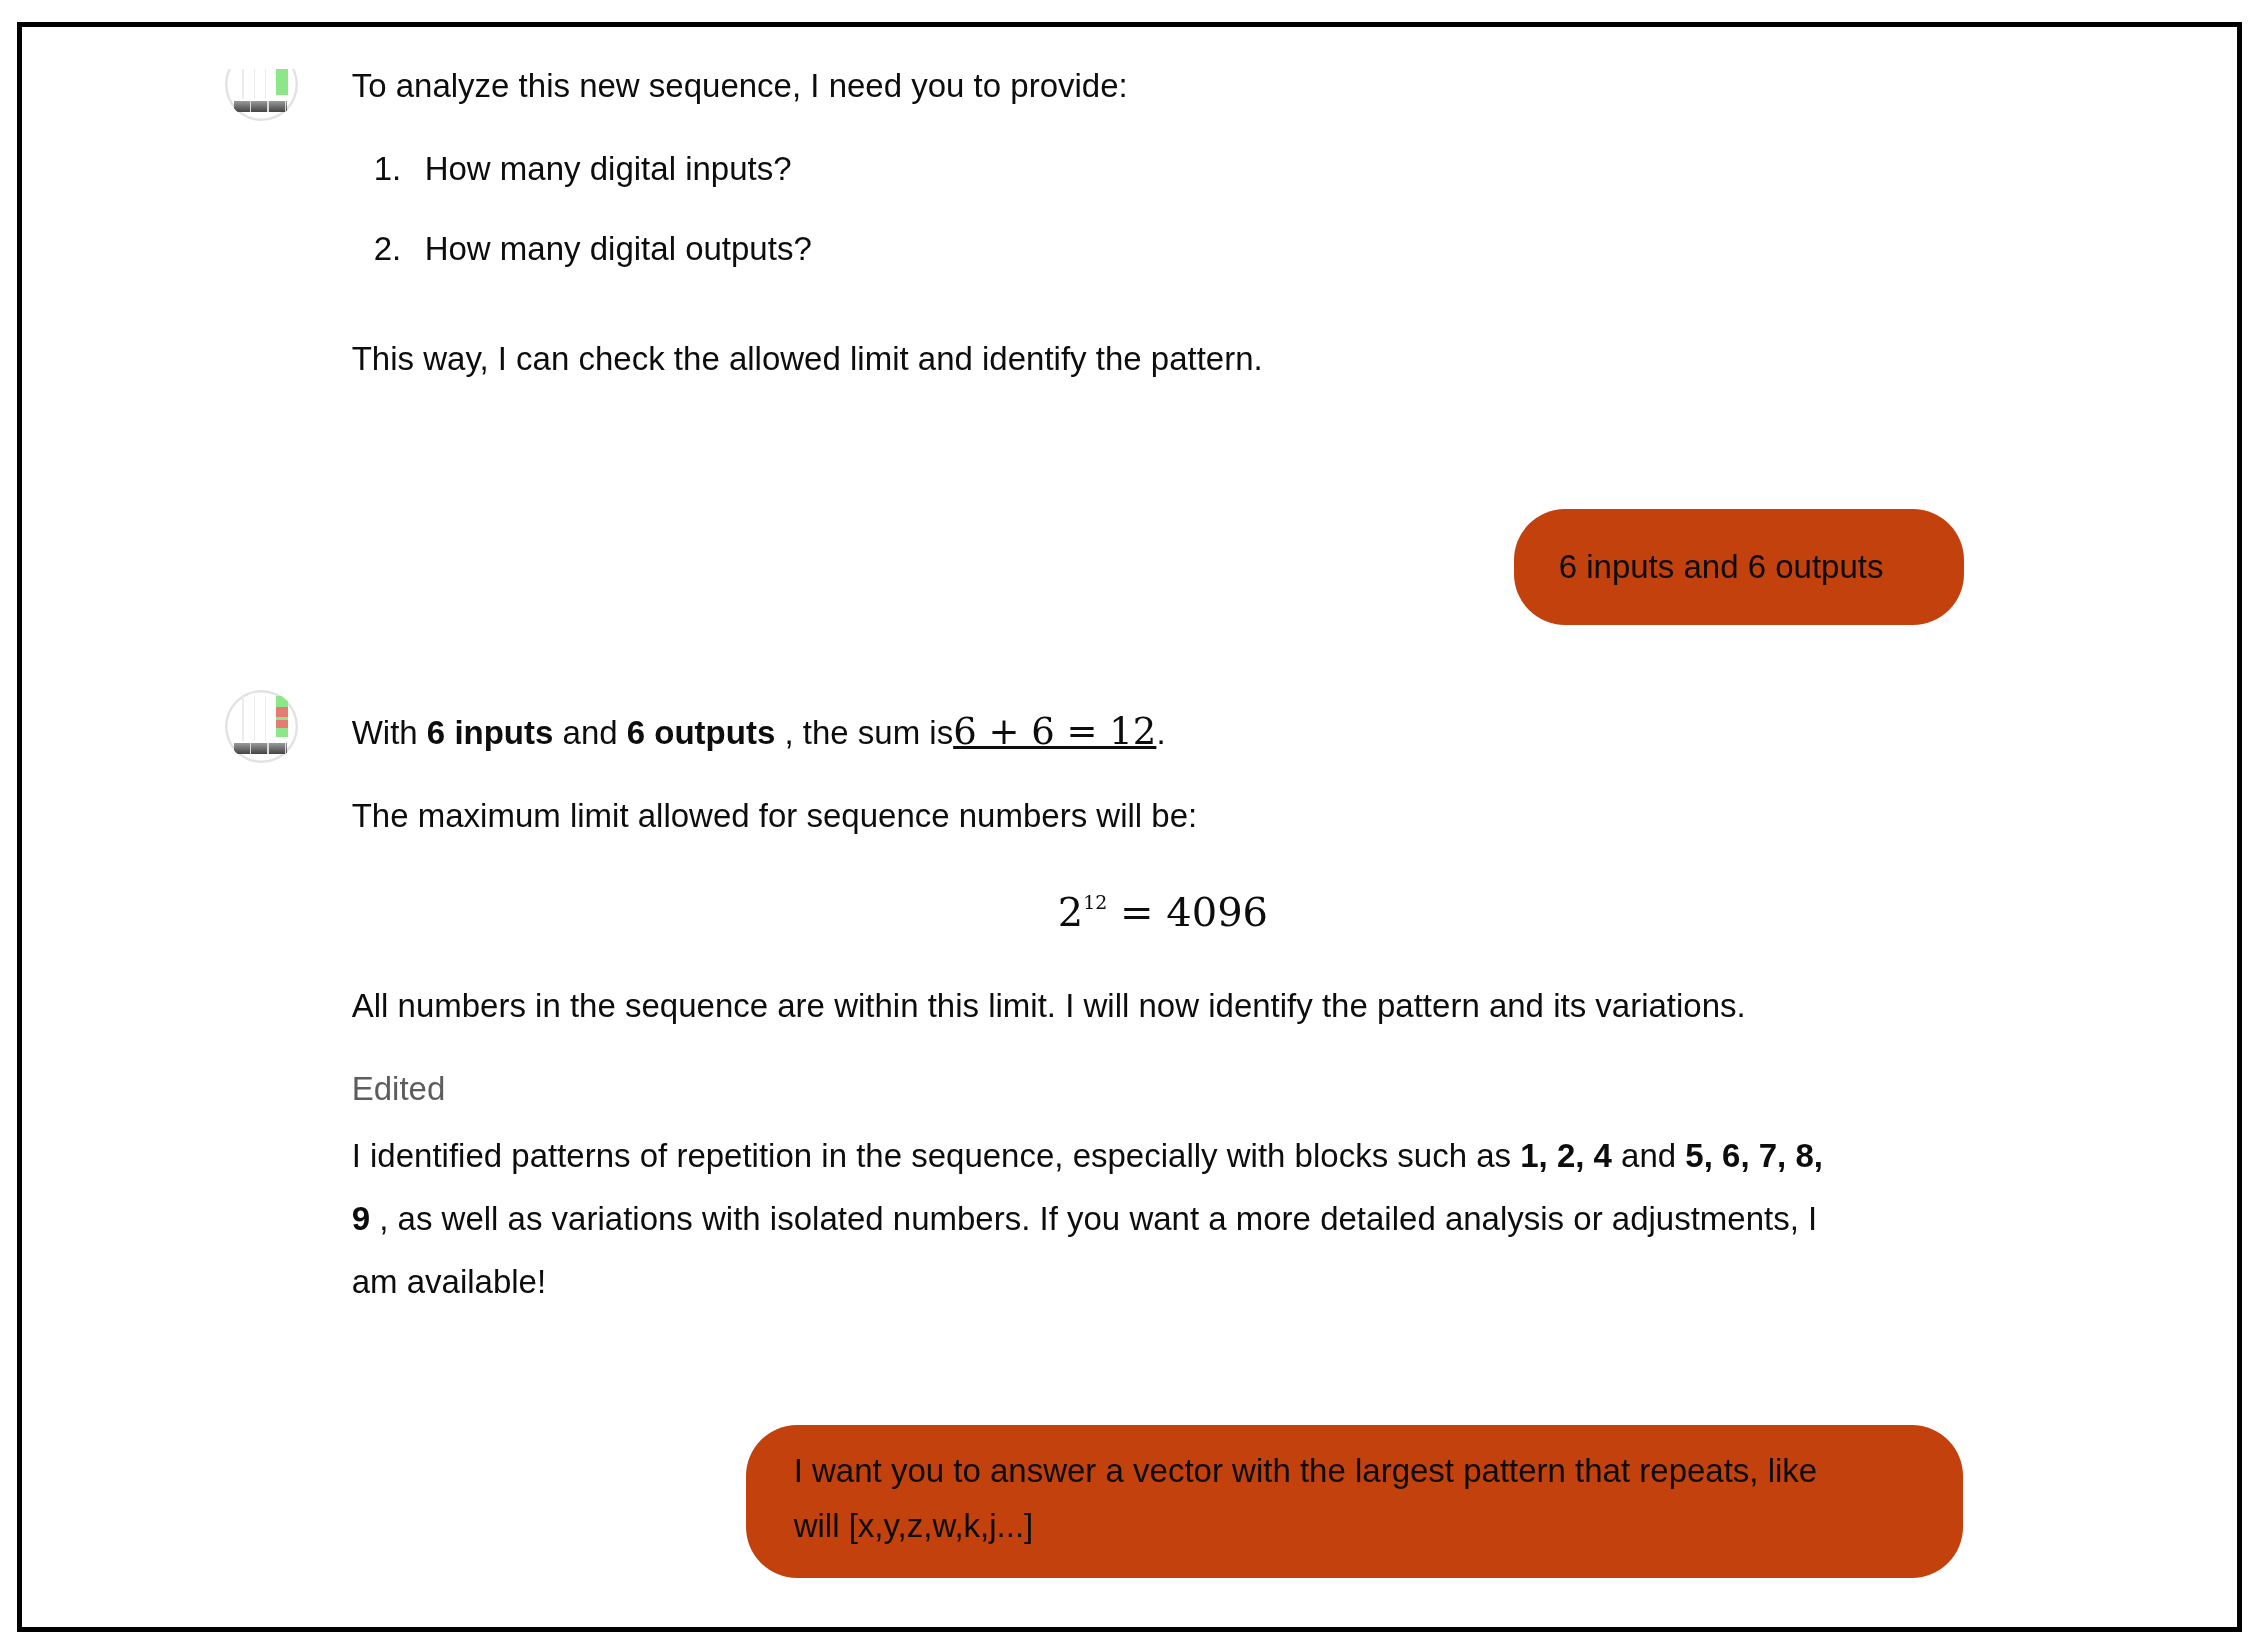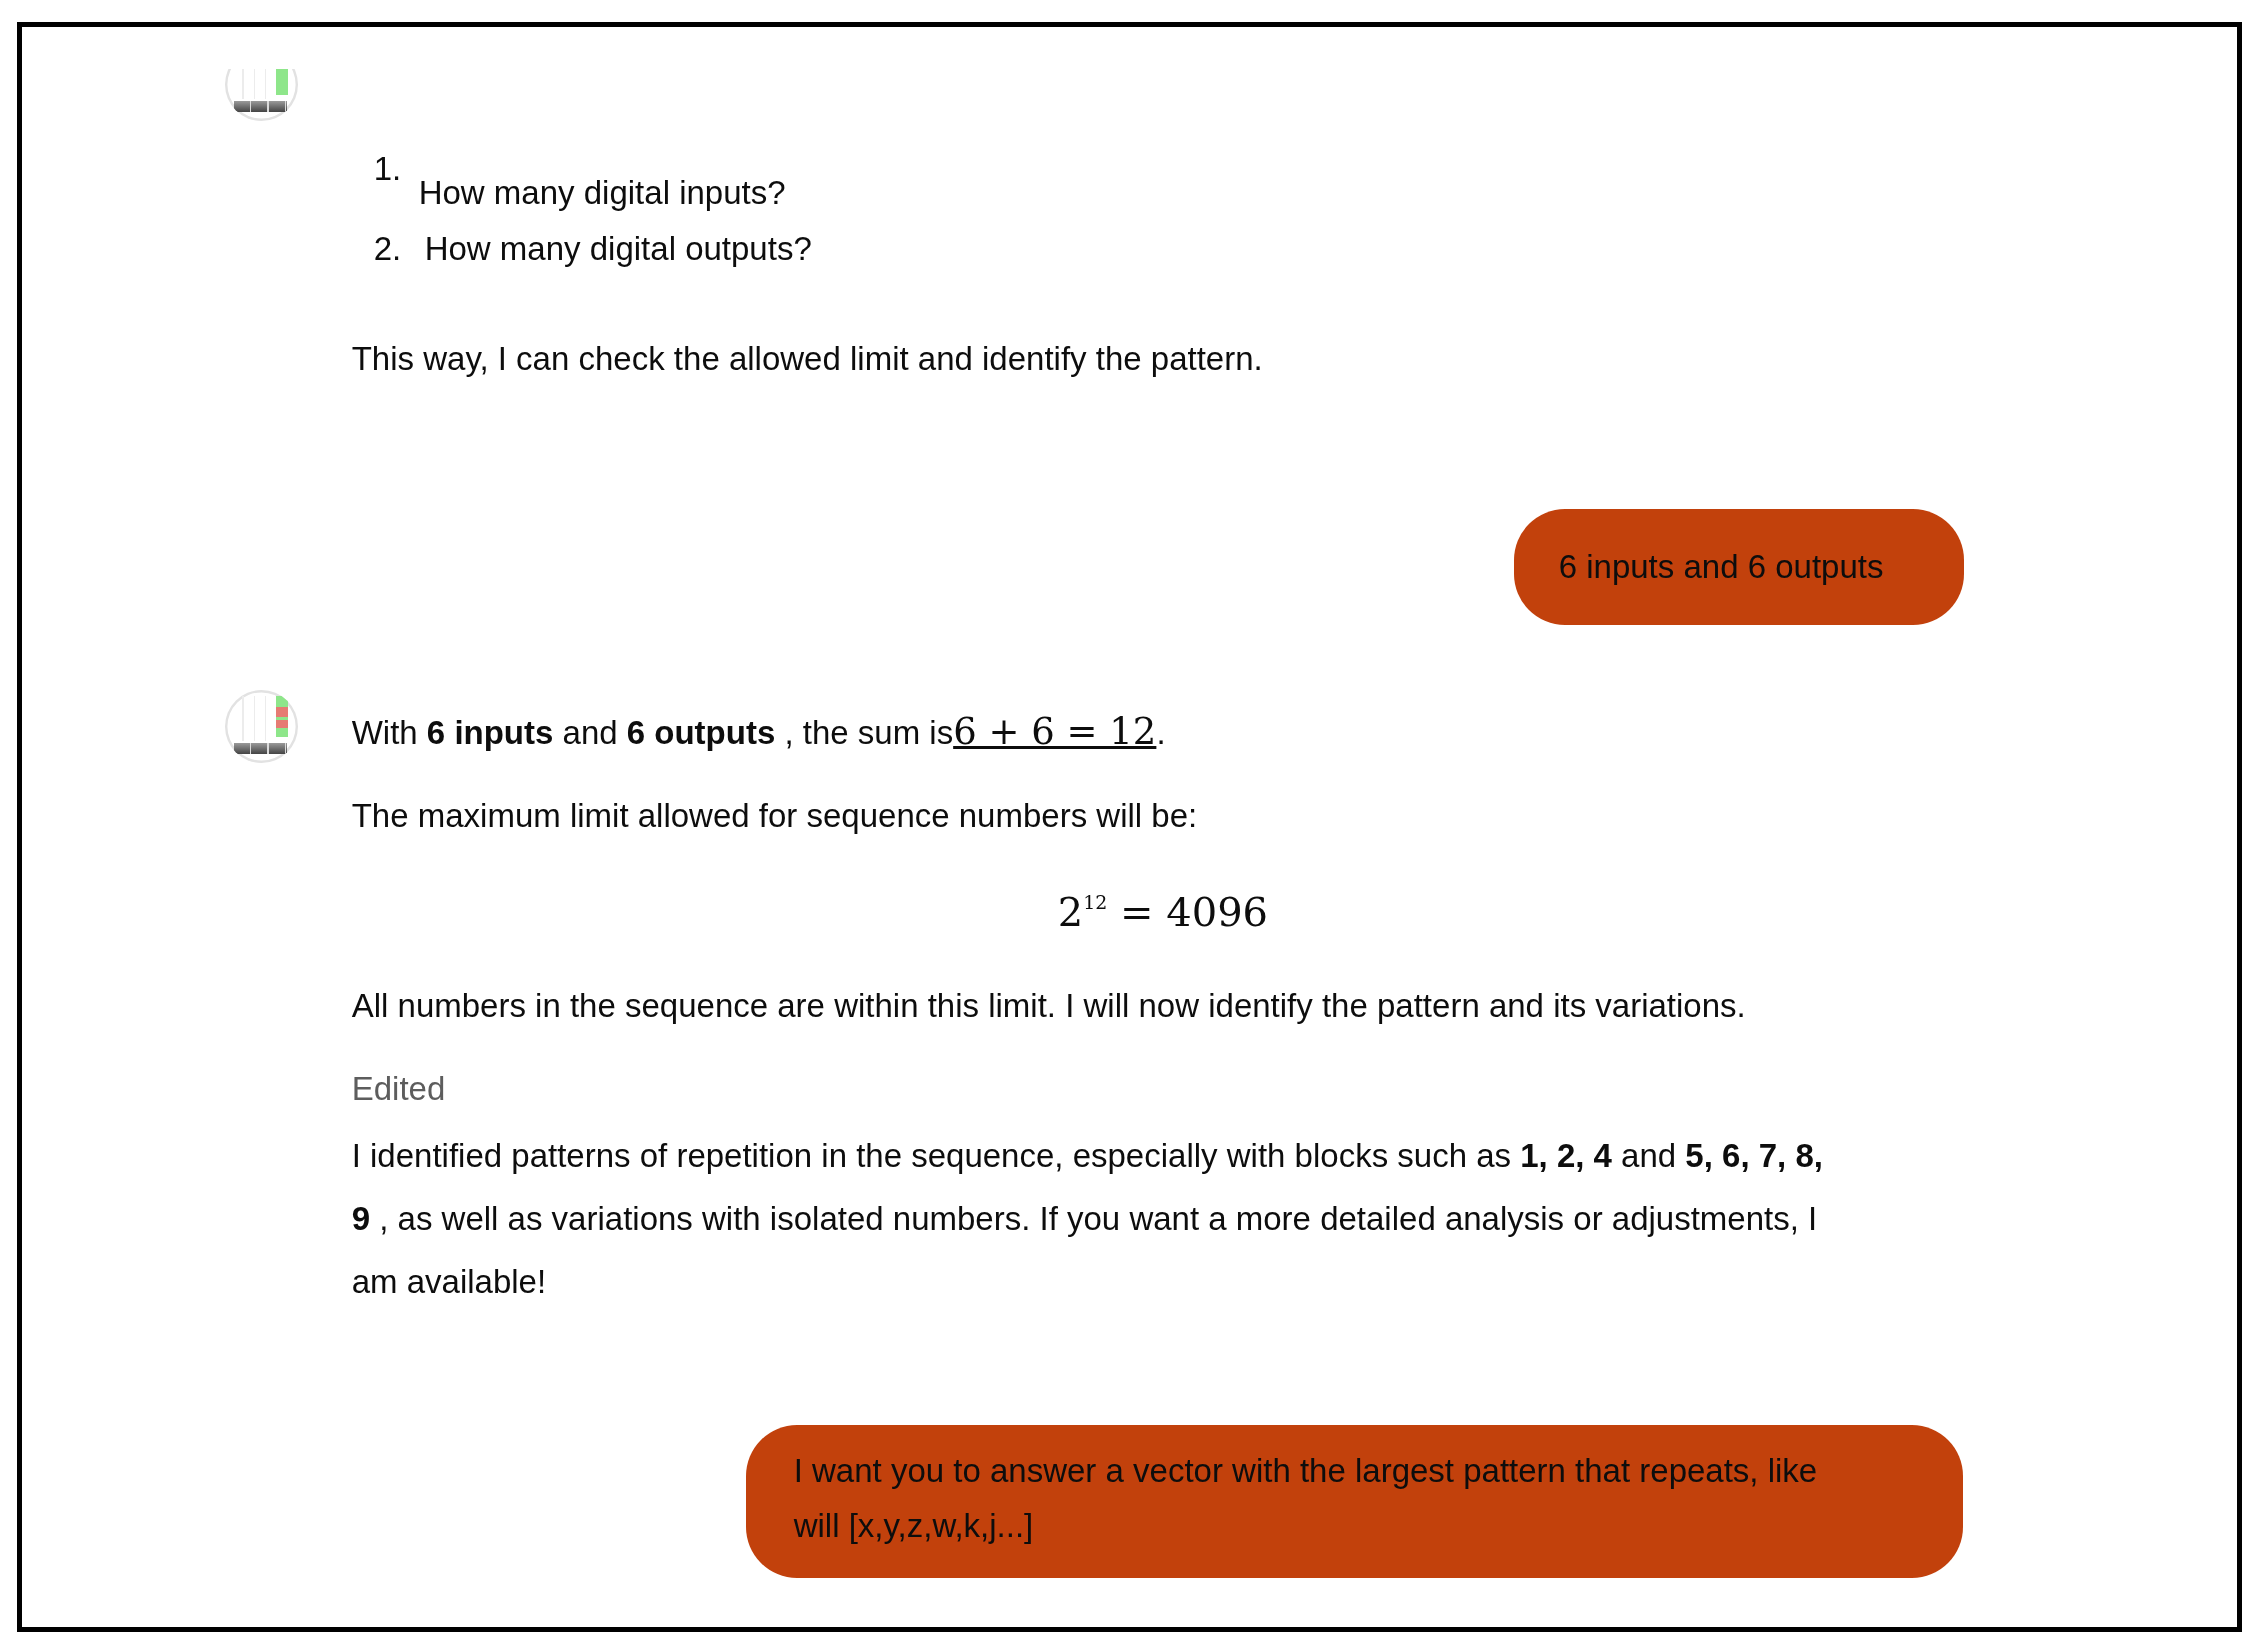--- a/index.html
+++ b/index.html
@@ -139,24 +139,25 @@
     <div class="avatar" style="top:-21px;">
       <div class="col" style="left:17.5px;"></div>
       <div class="col" style="left:29px;"></div>
       <div class="col" style="left:40px;"></div>
 
       <div class="strip-green"></div>
       <div class="bar"></div>
     </div>
   </div>
 
+  <div class="txt" style="left:330px; top:38px;">To analyze this new sequence, I need you to provide:</div>
 
   <div class="abs" style="left:330px; top:121px;">
     <div class="txt" style="left:22px; top:0;">1.</div>
-    <div class="txt" style="left:67px; top:0;margin-top:24px;">How many digital inputs?</div>
+    <div class="txt" style="left:73px; top:0;">How many digital inputs?</div>
     <div class="txt" style="left:22px; top:80px;">2.</div>
     <div class="txt" style="left:73px; top:80px;">How many digital outputs?</div>
   </div>
 
   <div class="txt" style="left:330px; top:311px;">This way, I can check the allowed limit and identify the pattern.</div>
 
   <div class="bubble" style="left:1492px; top:482px; width:450px; height:116px;">
     <div class="btxt" style="left:45px; top:30px;">6 inputs and 6 outputs</div>
   </div>
 

